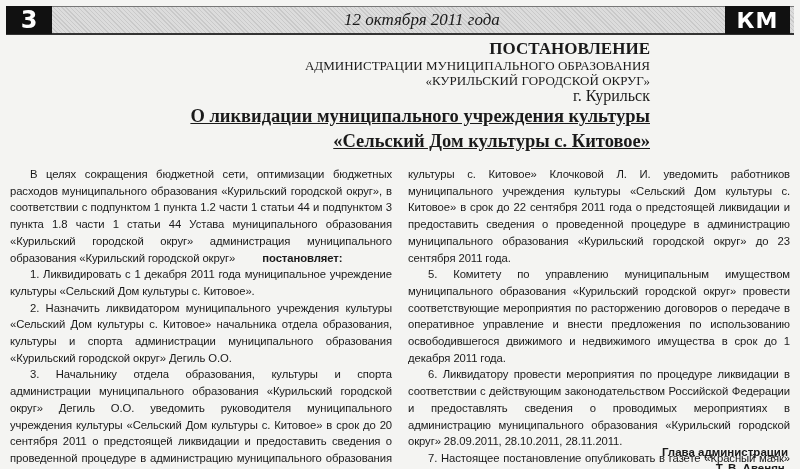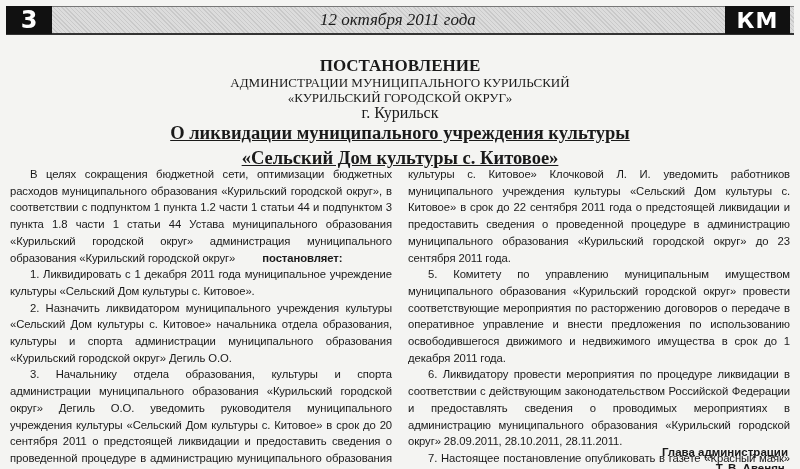--- a/index.html
+++ b/index.html
@@ -16,31 +16,31 @@
     border-top: 1px solid #777; border-bottom: 2px solid #333;
   }
   .page-num {
     position: absolute; left: 6px; top: 6px; width: 46px; height: 28px;
     background: #111; color: #fff; font-weight: bold; font-size: 24px;
     display: flex; align-items: center; justify-content: center;
     font-family: "DejaVu Sans", sans-serif;
   }
   .issue-date {
     position: absolute; left: 320px; top: 10px;
-    font-family: "Liberation Serif", serif; font-style: italic; font-size: 17px;
+    font-family: "Liberation Serif", serif; font-style: italic; font-size: 17px; padding-left: 24px;
   }
   .logo {
     position: absolute; right: 10px; top: 6px; width: 65px; height: 28px;
     background: #111; color: #ffffff; font-weight: bold; font-size: 22px;
     display: flex; align-items: center; justify-content: center;
     font-family: "DejaVu Sans", sans-serif; letter-spacing: 1px;
   }
   .doc-head {
     position: absolute; left: 150px; top: 40px; width: 500px;
-    text-align: center; font-family: "Liberation Serif", serif; margin-top: 17px;
+    text-align: right; font-family: "Liberation Serif", serif;
   }
   .doc-type { font-weight: bold; font-size: 17px; line-height: 18px; }
   .doc-line { font-size: 13px; line-height: 15px; }
   .doc-place { font-size: 16px; line-height: 15px; }
   .doc-title {
     font-weight: bold; font-size: 18.5px; line-height: 23px; margin-top: 2px; text-decoration: underline;
   }
   .col {
     position: absolute; top: 166px; width: 382px;
     font-family: "Liberation Sans", sans-serif; font-size: 11.3px; line-height: 16.7px;
@@ -59,21 +59,21 @@
 </head>
 <body>
 
 <div class="header-bar"></div>
 <div class="page-num">3</div>
 <div class="issue-date">12 октября 2011 года</div>
 <div class="logo">КМ</div>
 
 <div class="doc-head">
   <div class="doc-type">ПОСТАНОВЛЕНИЕ</div>
-  <div class="doc-line">АДМИНИСТРАЦИИ  МУНИЦИПАЛЬНОГО КУРИЛЬСКИЙ</div>
+  <div class="doc-line">АДМИНИСТРАЦИИ  МУНИЦИПАЛЬНОГО ОБРАЗОВАНИЯ</div>
   <div class="doc-line">«КУРИЛЬСКИЙ  ГОРОДСКОЙ ОКРУГ»</div>
   <div class="doc-place">г. Курильск</div>
   <div class="doc-title">О ликвидации муниципального учреждения культуры</div>
   <div class="doc-title">«Сельский Дом культуры с. Китовое»</div>
 </div>
 
 <div class="col left">
   <p><span>В целях  сокращения бюджетной сети, оптимизации бюджетных расходов муниципального  образования «Курильский городской округ», в соответствии с подпунктом 1 пункта 1.2 части 1 статьи 44 и подпунктом 3 пункта 1.8 части 1 статьи 44  Устава муниципального образования «Курильский городской округ» администрация муниципального образования «Курильский городской округ»</span> <span class="bold">постановляет:</span></p>
   <p>1. Ликвидировать с 1 декабря 2011 года муниципальное учреждение культуры «Сельский Дом культуры с. Китовое».</p>
   <p>2. Назначить ликвидатором  муниципального учреждения культуры «Сельский Дом культуры с. Китовое»  начальника отдела образования, культуры и спорта администрации муниципального образования «Курильский городской округ» Дегиль О.О.</p>

